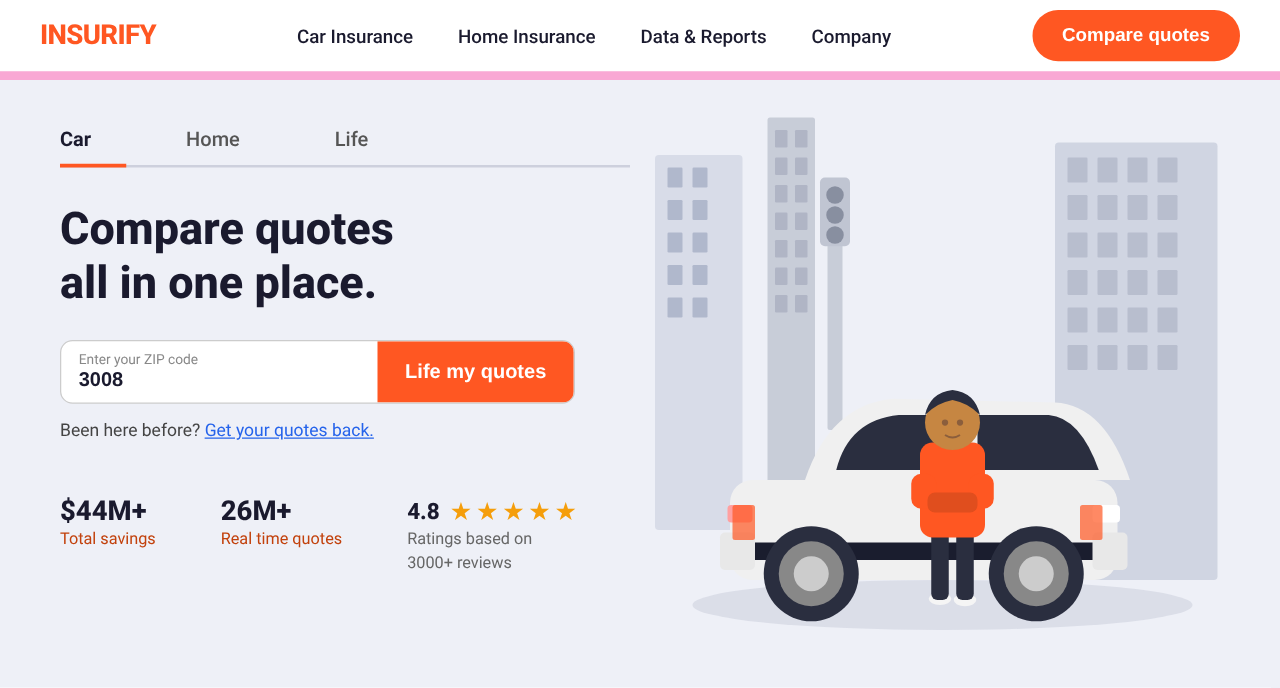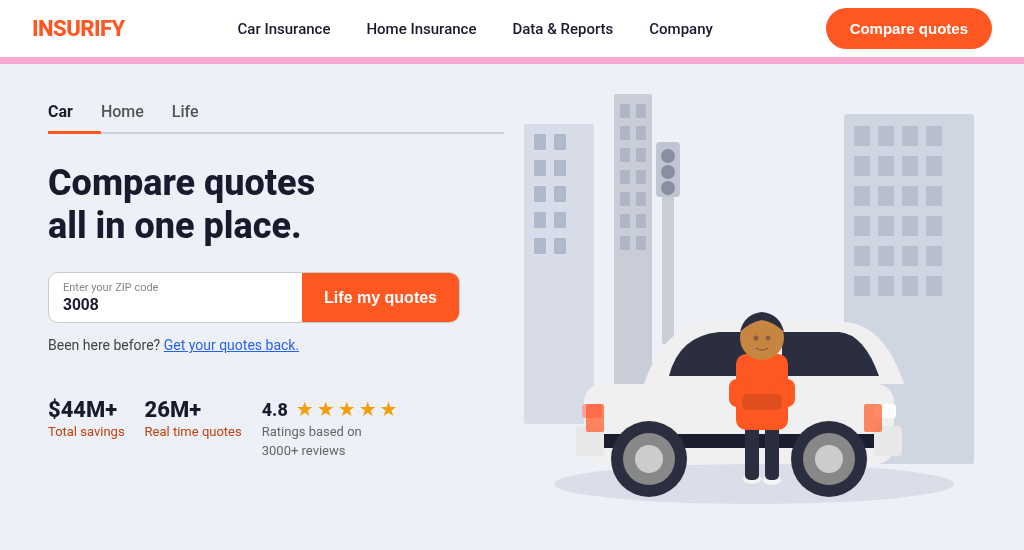--- a/index.html
+++ b/index.html
@@ -66,20 +66,21 @@
       width: 510px;
       flex-shrink: 0;
     }
 
     
     .tabs {
       display: flex;
       border-bottom: 2px solid #cdd0dd;
       margin-bottom: 28px;
       width: 460px;
+      gap: 48px;
     }
     .tab {
       padding: 10px 28px 10px 0;
       font-size: 16px;
       font-weight: 500;
       color: #555;
       cursor: pointer;
       border-bottom: 3px solid transparent;
       margin-bottom: -2px;
     }
@@ -146,21 +147,21 @@
       color: #444;
       margin-bottom: 36px;
     }
     .been-here a {
       color: #2563eb;
     }
 
     
     .stats {
       display: flex;
-      gap: 20px;
+      gap: 52px;
       align-items: flex-start;
       margin-top: 8px;
     }
     .stat-item {}
     .stat-value {
       font-size: 22px;
       font-weight: 800;
       color: #1a1a2e;
     }
     .stat-label {

